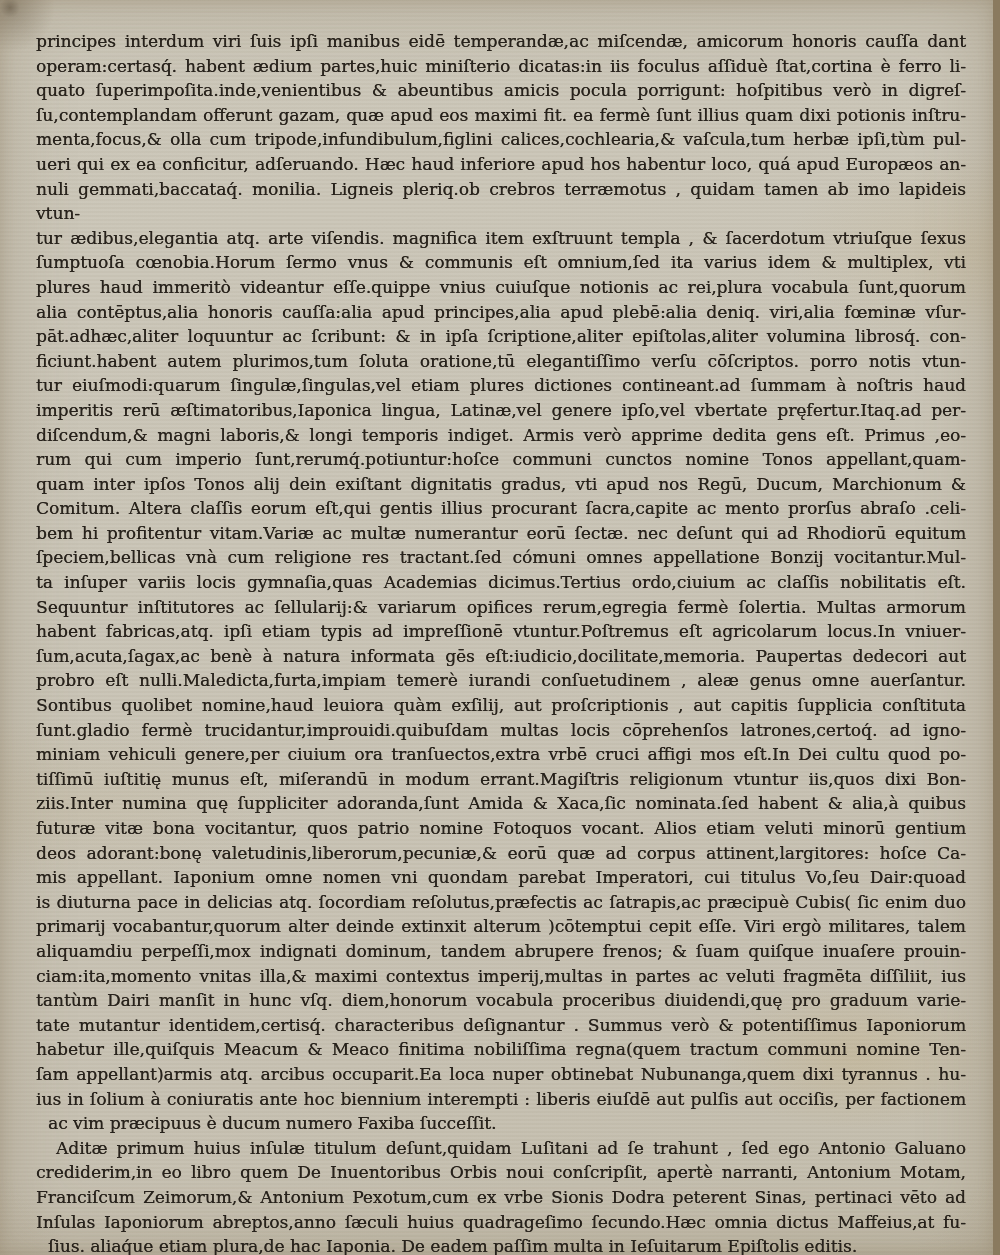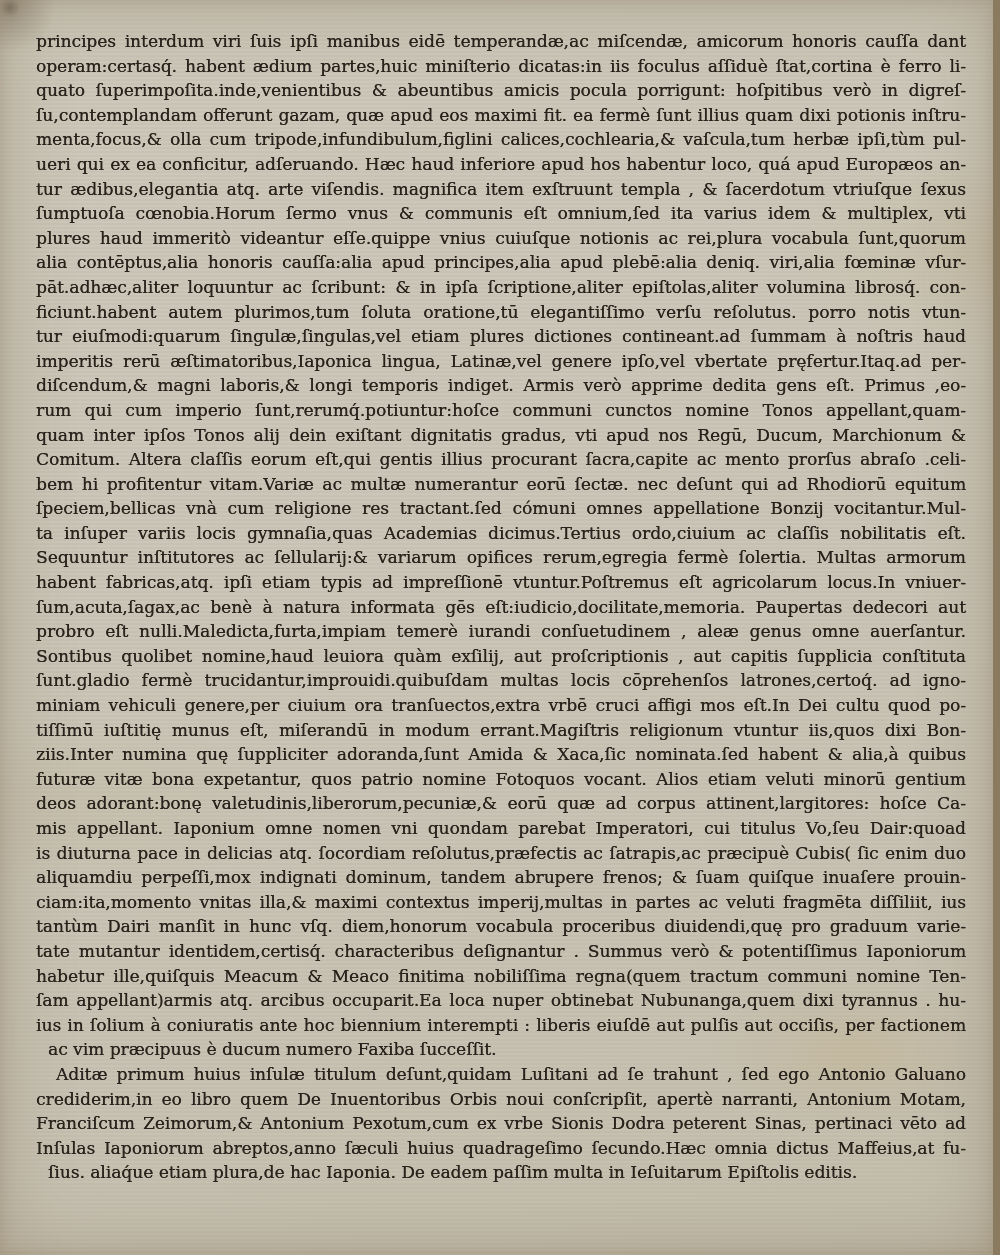--- a/index.html
+++ b/index.html
@@ -50,48 +50,50 @@
 
 <div class="scan">
   <div class="textblock">
       <div class="paragraph">
         <div class="line">principes interdum viri ſuis ipſi manibus eidē temperandæ,ac miſcendæ, amicorum honoris cauſſa dant</div>
         <div class="line">operam:certasq́. habent ædium partes,huic miniſterio dicatas:in iis foculus aſſiduè ſtat,cortina è ferro li-</div>
         <div class="line">quato ſuperimpoſita.inde,venientibus &amp; abeuntibus amicis pocula porrigunt: hoſpitibus verò in digreſ-</div>
         <div class="line">ſu,contemplandam offerunt gazam, quæ apud eos maximi fit. ea fermè ſunt illius quam dixi potionis inſtru-</div>
         <div class="line">menta,focus,&amp; olla cum tripode,infundibulum,figlini calices,cochlearia,&amp; vaſcula,tum herbæ ipſi,tùm pul-</div>
         <div class="line">ueri qui ex ea conficitur, adſeruando. Hæc haud inferiore apud hos habentur loco, quá apud Europæos an-</div>
+        <div class="line">nuli gemmati,baccataq́. monilia. Ligneis pleriq.ob crebros terræmotus , quidam tamen ab imo lapideis vtun-</div>
         <div class="line">tur ædibus,elegantia atq. arte viſendis. magnifica item exſtruunt templa , &amp; ſacerdotum vtriuſque ſexus</div>
         <div class="line">ſumptuoſa cœnobia.Horum ſermo vnus &amp; communis eſt omnium,ſed ita varius idem &amp; multiplex, vti</div>
         <div class="line">plures haud immeritò videantur eſſe.quippe vnius cuiuſque notionis ac rei,plura vocabula ſunt,quorum</div>
         <div class="line">alia contēptus,alia honoris cauſſa:alia apud principes,alia apud plebē:alia deniq. viri,alia fœminæ vſur-</div>
         <div class="line">pāt.adhæc,aliter loquuntur ac ſcribunt: &amp; in ipſa ſcriptione,aliter epiſtolas,aliter volumina librosq́. con-</div>
-        <div class="line">ficiunt.habent autem plurimos,tum ſoluta oratione,tū elegantiſſimo verſu reſolutus. porro notis vtun-</div>
+        <div class="line">ficiunt.habent autem plurimos,tum ſoluta oratione,tū elegantiſſimo verſu cōſcriptos. porro notis vtun-</div>
         <div class="line">tur eiuſmodi:quarum ſingulæ,ſingulas,vel etiam plures dictiones contineant.ad ſummam à noſtris haud</div>
         <div class="line">imperitis rerū æſtimatoribus,Iaponica lingua, Latinæ,vel genere ipſo,vel vbertate pręfertur.Itaq.ad per-</div>
         <div class="line">diſcendum,&amp; magni laboris,&amp; longi temporis indiget. Armis verò apprime dedita gens eſt. Primus ,eo-</div>
         <div class="line">rum qui cum imperio ſunt,rerumq́.potiuntur:hoſce communi cunctos nomine Tonos appellant,quam-</div>
         <div class="line">quam inter ipſos Tonos alij dein exiſtant dignitatis gradus, vti apud nos Regū, Ducum, Marchionum &amp;</div>
         <div class="line">Comitum. Altera claſſis eorum eſt,qui gentis illius procurant ſacra,capite ac mento prorſus abraſo .celi-</div>
         <div class="line">bem hi profitentur vitam.Variæ ac multæ numerantur eorū ſectæ. nec deſunt qui ad Rhodiorū equitum</div>
         <div class="line">ſpeciem,bellicas vnà cum religione res tractant.ſed cómuni omnes appellatione Bonzij vocitantur.Mul-</div>
         <div class="line">ta inſuper variis locis gymnaſia,quas Academias dicimus.Tertius ordo,ciuium ac claſſis nobilitatis eſt.</div>
         <div class="line">Sequuntur inſtitutores ac ſellularij:&amp; variarum opifices rerum,egregia fermè ſolertia. Multas armorum</div>
         <div class="line">habent fabricas,atq. ipſi etiam typis ad impreſſionē vtuntur.Poſtremus eſt agricolarum locus.In vniuer-</div>
         <div class="line">ſum,acuta,ſagax,ac benè à natura informata gēs eſt:iudicio,docilitate,memoria. Paupertas dedecori aut</div>
         <div class="line">probro eſt nulli.Maledicta,furta,impiam temerè iurandi conſuetudinem , aleæ genus omne auerſantur.</div>
         <div class="line">Sontibus quolibet nomine,haud leuiora quàm exſilij, aut proſcriptionis , aut capitis ſupplicia conſtituta</div>
         <div class="line">ſunt.gladio fermè trucidantur,improuidi.quibuſdam multas locis cōprehenſos latrones,certoq́. ad igno-</div>
         <div class="line">miniam vehiculi genere,per ciuium ora tranſuectos,extra vrbē cruci affigi mos eſt.In Dei cultu quod po-</div>
         <div class="line">tiſſimū iuſtitię munus eſt, miſerandū in modum errant.Magiſtris religionum vtuntur iis,quos dixi Bon-</div>
         <div class="line">ziis.Inter numina quę ſuppliciter adoranda,ſunt Amida &amp; Xaca,ſic nominata.ſed habent &amp; alia,à quibus</div>
-        <div class="line">futuræ vitæ bona expetantur, quos patrio nomine Fotoquos vocant. Alios etiam veluti minorū gentium</div>
+        <div class="line">futuræ vitæ bona vocitantur, quos patrio nomine Fotoquos vocant. Alios etiam veluti minorū gentium</div>
         <div class="line">deos adorant:bonę valetudinis,liberorum,pecuniæ,&amp; eorū quæ ad corpus attinent,largitores: hoſce Ca-</div>
         <div class="line">mis appellant.  Iaponium omne nomen vni quondam parebat Imperatori, cui titulus Vo,ſeu Dair:quoad</div>
         <div class="line">is diuturna pace in delicias atq. ſocordiam reſolutus,præfectis ac ſatrapis,ac præcipuè Cubis( ſic enim duo</div>
+        <div class="line">primarij vocabantur,quorum alter deinde extinxit alterum )cōtemptui cepit eſſe. Viri ergò militares, talem</div>
         <div class="line">aliquamdiu perpeſſi,mox indignati dominum, tandem abrupere frenos; &amp; ſuam quiſque inuaſere prouin-</div>
         <div class="line">ciam:ita,momento vnitas illa,&amp; maximi contextus imperij,multas in partes ac veluti fragmēta diſſiliit, ius</div>
         <div class="line">tantùm Dairi manſit in hunc vſq. diem,honorum vocabula proceribus diuidendi,quę pro graduum varie-</div>
         <div class="line">tate mutantur identidem,certisq́. characteribus deſignantur . Summus verò &amp; potentiſſimus Iaponiorum</div>
         <div class="line">habetur ille,quiſquis Meacum &amp; Meaco finitima nobiliſſima regna(quem tractum communi nomine Ten-</div>
         <div class="line">ſam appellant)armis atq. arcibus occuparit.Ea loca nuper obtinebat Nubunanga,quem dixi tyrannus . hu-</div>
         <div class="line">ius in ſolium à coniuratis ante hoc biennium interempti : liberis eiuſdē aut pulſis aut occiſis, per factionem</div>
         <div class="line line-last">ac vim præcipuus è ducum numero Faxiba ſucceſſit.</div>
       </div>
       <div class="paragraph">

